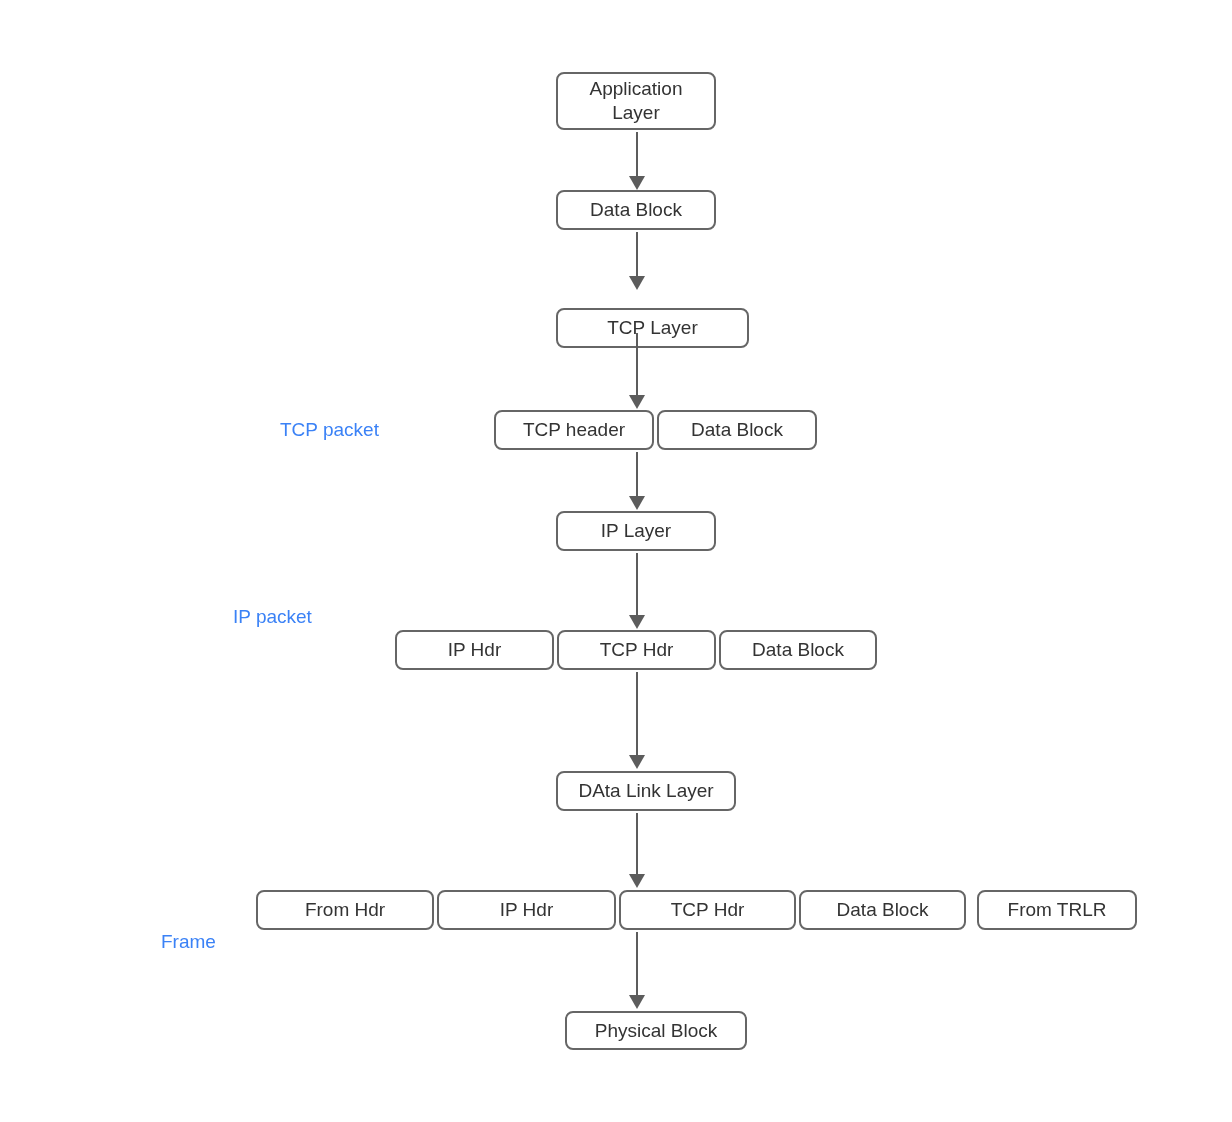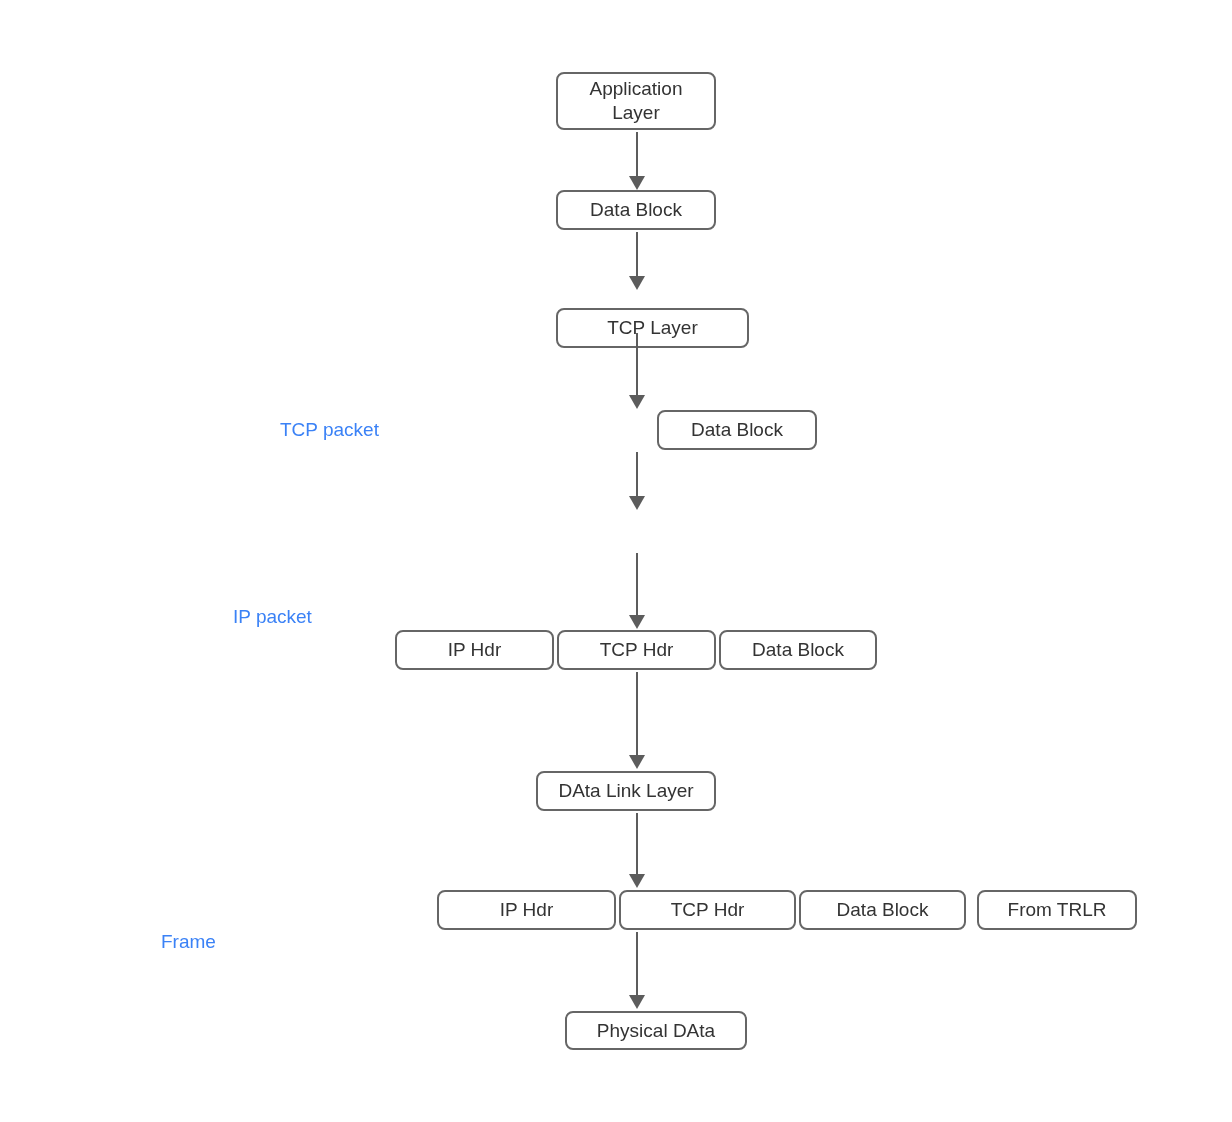--- a/index.html
+++ b/index.html
@@ -81,56 +81,59 @@
   </div>
 
   <div class="node" style="left:556px; top:284px; width:193px; height:40px;margin-top:24px;">TCP Layer</div>
 
   <div class="arrow" style="left:629px; top:333px; height:76px;">
     <div class="shaft"></div>
     <div class="head"></div>
   </div>
 
   <span class="row-label" style="left:280px; top:410px;">TCP packet</span>
+  <div class="node" style="left:494px; top:410px; width:160px; height:40px;">TCP header</div>
   <div class="node" style="left:657px; top:410px; width:160px; height:40px;">Data Block</div>
 
   <div class="arrow" style="left:629px; top:452px; height:58px;">
     <div class="shaft"></div>
     <div class="head"></div>
   </div>
 
+  <div class="node" style="left:556px; top:511px; width:160px; height:40px;">IP Layer</div>
 
   <div class="arrow" style="left:629px; top:553px; height:76px;">
     <div class="shaft"></div>
     <div class="head"></div>
   </div>
 
   <span class="row-label" style="left:233px; top:597px;">IP packet</span>
   <div class="node" style="left:395px; top:630px; width:159px; height:40px;">IP Hdr</div>
   <div class="node" style="left:557px; top:630px; width:159px; height:40px;">TCP Hdr</div>
   <div class="node" style="left:719px; top:630px; width:158px; height:40px;">Data Block</div>
 
   <div class="arrow" style="left:629px; top:672px; height:97px;">
     <div class="shaft"></div>
     <div class="head"></div>
   </div>
 
-  <div class="node" style="left:536px; top:771px; width:180px; height:40px;">DAta Link Layer</div>
+  <div class="node" style="left:556px; top:771px; width:180px; height:40px;">DAta Link Layer</div>
 
   <div class="arrow" style="left:629px; top:813px; height:75px;">
     <div class="shaft"></div>
     <div class="head"></div>
   </div>
 
   <span class="row-label" style="left:161px; top:922px;">Frame</span>
+  <div class="node" style="left:256px; top:890px; width:178px; height:40px;">From Hdr</div>
   <div class="node" style="left:437px; top:890px; width:179px; height:40px;">IP Hdr</div>
   <div class="node" style="left:619px; top:890px; width:177px; height:40px;">TCP Hdr</div>
   <div class="node" style="left:799px; top:890px; width:167px; height:40px;">Data Block</div>
   <div class="node" style="left:977px; top:890px; width:160px; height:40px;">From TRLR</div>
 
   <div class="arrow" style="left:629px; top:932px; height:77px;">
     <div class="shaft"></div>
     <div class="head"></div>
   </div>
 
-  <div class="node" style="left:565px; top:1011px; width:182px; height:39px;">Physical DAta</div>
+  <div class="node" style="left:565px; top:1011px; width:182px; height:39px;">Physical Block</div>
 
 </div>
 
 </body></html>

